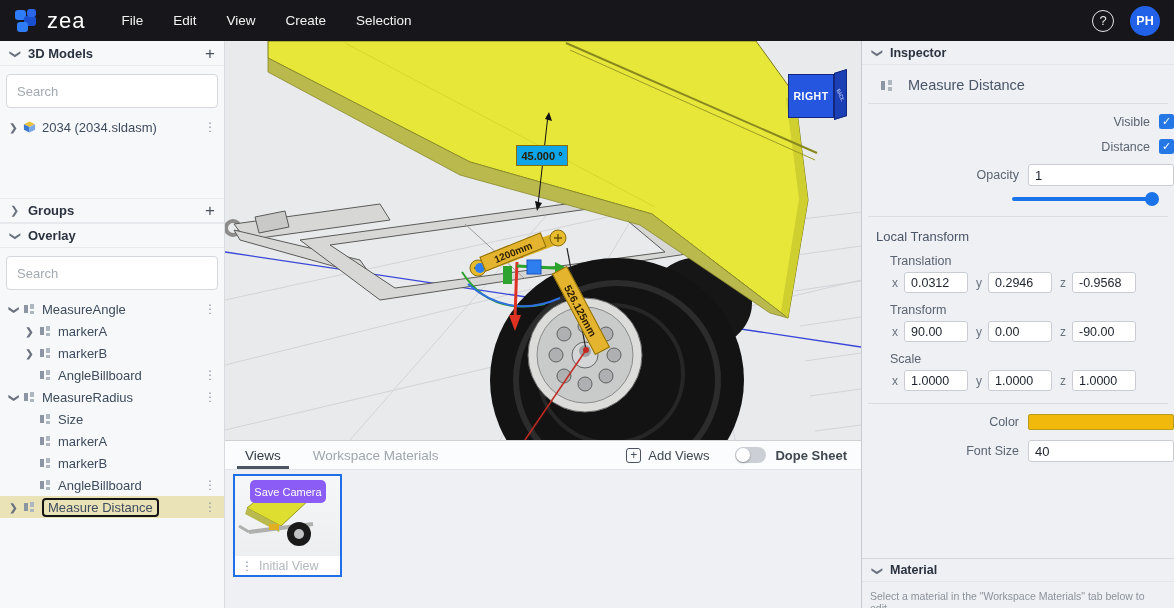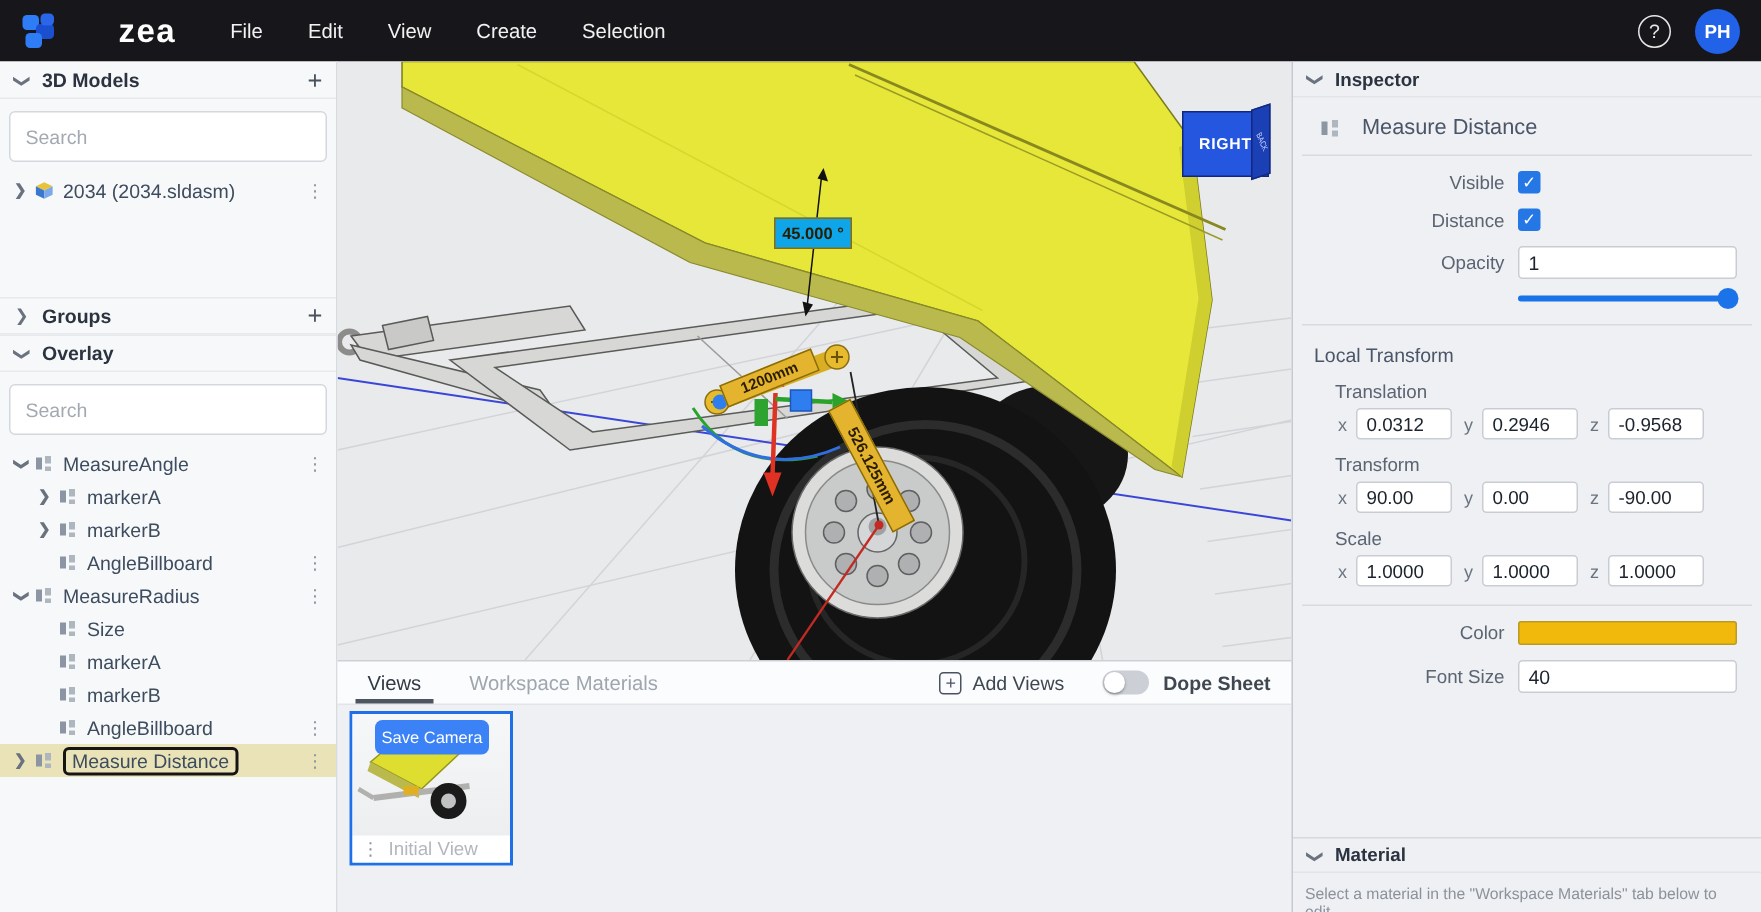--- a/index.html
+++ b/index.html
@@ -4,21 +4,21 @@
 <style>
   * { box-sizing: border-box; margin: 0; padding: 0; }
   html,body { width:1174px; height:608px; }
   body { font-family:"Liberation Sans", sans-serif; background:#eef0f3; overflow:hidden; }
   .app { position:relative; width:1174px; height:608px; background:#eef0f3; }
 
   
   .topbar { position:absolute; left:0; top:0; width:1174px; height:41px; background:#17171b;
             display:flex; align-items:center; padding:0 14px; color:#fff; }
   .logo { display:flex; align-items:center; gap:7px; }
-  .logo-text { font-size:22px; font-weight:bold; letter-spacing:1px; color:#fff;margin-left:32px; }
+  .logo-text { font-size:22px; font-weight:normal; letter-spacing:1px; color:#fff; }
   .menus { display:flex; margin-left:36px; gap:30px; }
   .menu-item { color:#f2f2f2; font-size:13.5px; cursor:default; }
   .topbar-right { margin-left:auto; display:flex; align-items:center; gap:16px; }
   .help-circle { width:22px; height:22px; border:1.6px solid #e8e8e8; border-radius:50%;
                  display:flex; align-items:center; justify-content:center; font-size:13px; color:#e8e8e8; }
   .avatar { width:30px; height:30px; border-radius:50%; background:#2262e9; color:#fff;
             display:flex; align-items:center; justify-content:center; font-size:12.5px; font-weight:bold; }
 
   
   .left-sidebar { position:absolute; left:0; top:41px; width:225px; height:567px;
@@ -46,21 +46,21 @@
   .models-spacer { height:60px; }
 
   
   .viewport { position:absolute; left:225px; top:41px; width:636px; height:399px; background:#e9eaec; overflow:hidden; }
   .viewport svg { position:absolute; left:0; top:0; }
   .vlabel { position:absolute; background:#e5b42f; border:1px solid #8a6d08; color:#2a1d00;
             font-weight:bold; display:flex; align-items:center; justify-content:center; }
   .vlabel.angle { left:291px; top:104px; width:52px; height:21px; font-size:11px; background:#0ea5e9; }
   .vlabel.dist  { left:255px; top:203px; width:66px; height:16px; font-size:10px; transform:rotate(-22deg); }
   .vlabel.rad   { left:310px; top:261px; width:92px; height:17px; font-size:10.5px; transform:rotate(62deg); }
-  .cube-front { position:absolute; left:563px; top:33px; width:58px; height:44px; background:#2456e0;
+  .cube-front { position:absolute; left:563px; top:33px; width:46px; height:44px; background:#2456e0;
                 border:1px solid #13277c; color:#fff; font-size:10.5px; font-weight:bold;
                 display:flex; align-items:center; justify-content:center; letter-spacing:0.5px; }
   .cube-side { position:absolute; left:609px; top:30px; width:13px; height:47px; background:#1b3fb4;
                border:1px solid #13277c; transform:skewY(-18deg); color:#cdd6ff; font-size:5px;
                display:flex; align-items:center; justify-content:center; overflow:hidden; }
   .cube-side span { transform:rotate(70deg); }
 
   
   .tabbar { position:absolute; left:225px; top:440px; width:636px; height:30px; background:#fbfcfd;
             border-top:1px solid #cdd1d6; border-bottom:1px solid #e2e4e8; display:flex; align-items:stretch; }
@@ -71,36 +71,36 @@
   .addview { display:flex; align-items:center; gap:7px; color:#3f4750; font-size:13px; }
   .plusbox { width:15px; height:15px; border:1.4px solid #4a5260; border-radius:3px; display:flex;
              align-items:center; justify-content:center; font-size:12px; color:#4a5260; line-height:1; }
   .dope { display:flex; align-items:center; gap:9px; color:#3f4750; font-size:13px;font-weight:bold; }
   .toggle { width:31px; height:16px; background:#ccd0d6; border-radius:9px; position:relative; }
   .toggle .knob { position:absolute; left:1px; top:1px; width:14px; height:14px; background:#fff;
                   border-radius:50%; box-shadow:0 1px 2px rgba(0,0,0,.35); }
   .thumbs { position:absolute; left:225px; top:471px; width:636px; height:137px; background:#eef0f3; }
   .view-card { position:absolute; left:8px; top:3px; width:109px; height:103px; background:#fff;
                border:2px solid #1e6fe8; display:flex; flex-direction:column; }
-  .save-camera { position:absolute; left:15px; top:4px; width:76px; height:23px; background:#3b82f6;
+  .save-camera { position:absolute; left:15px; top:4px; width:76px; height:23px; background:#8b5cf6;
                  color:#fff; border:none; border-radius:5px; font-size:11px; font-family:"Liberation Sans",sans-serif; }
   .thumb-img { flex:1; background:linear-gradient(180deg,#f6f7f8,#eceeef); position:relative; }
   .card-caption { height:21px; display:flex; align-items:center; gap:6px; padding:0 6px; background:#fff; }
   .card-caption .kebab { margin-left:0; }
   .caption-text { color:#b2b7be; font-size:12.5px; }
 
   
   .right-panel { position:absolute; left:861px; top:41px; width:313px; height:567px;
                  background:#eef0f3; border-left:1px solid #c6cad0; font-size:12.5px; }
   .rp-header { display:flex; align-items:center; height:24px; padding:0 9px; border-bottom:1px solid #e2e4e8; }
   .rp-title { font-size:12.5px; font-weight:bold; color:#2b3340; margin-left:8px; }
   .insp-item { display:flex; align-items:center; gap:9px; padding:12px 10px 10px 14px;
                font-size:14.5px; color:#4a5568; }
   .divider { height:1px; background:#d8dbdf; margin:0 6px; }
-  .prop-row { display:flex; align-items:center; margin:10px 0 0 0; }
+  .prop-row { display:flex; align-items:center; margin:10px 0 0 0;justify-content:flex-end; }
   .prop-label { width:150px; text-align:right; color:#5a6472; padding-right:9px; }
   .checkbox { width:15px; height:15px; background:#2577e6; border-radius:2.5px; color:#fff;
               font-size:11px; display:flex; align-items:center; justify-content:center; }
   .num-input { height:22px; background:#fff; border:1px solid #c9cdd3; border-radius:3px;
                font-size:13px; color:#1c232d; padding:0 6px; font-family:"Liberation Sans",sans-serif; }
   .opacity-input { width:146px; }
   .slider { position:relative; width:146px; height:14px; margin:6px 0 10px 150px; }
   .slider .track { position:absolute; left:0; right:0; top:5px; height:4px; border-radius:2px; background:#1a73e8; }
   .slider .thumb { position:absolute; right:-1px; top:0; width:14px; height:14px; border-radius:50%; background:#1a73e8; }
   .lt-title { margin:12px 0 2px 14px; color:#4a5568; font-size:13px; }

